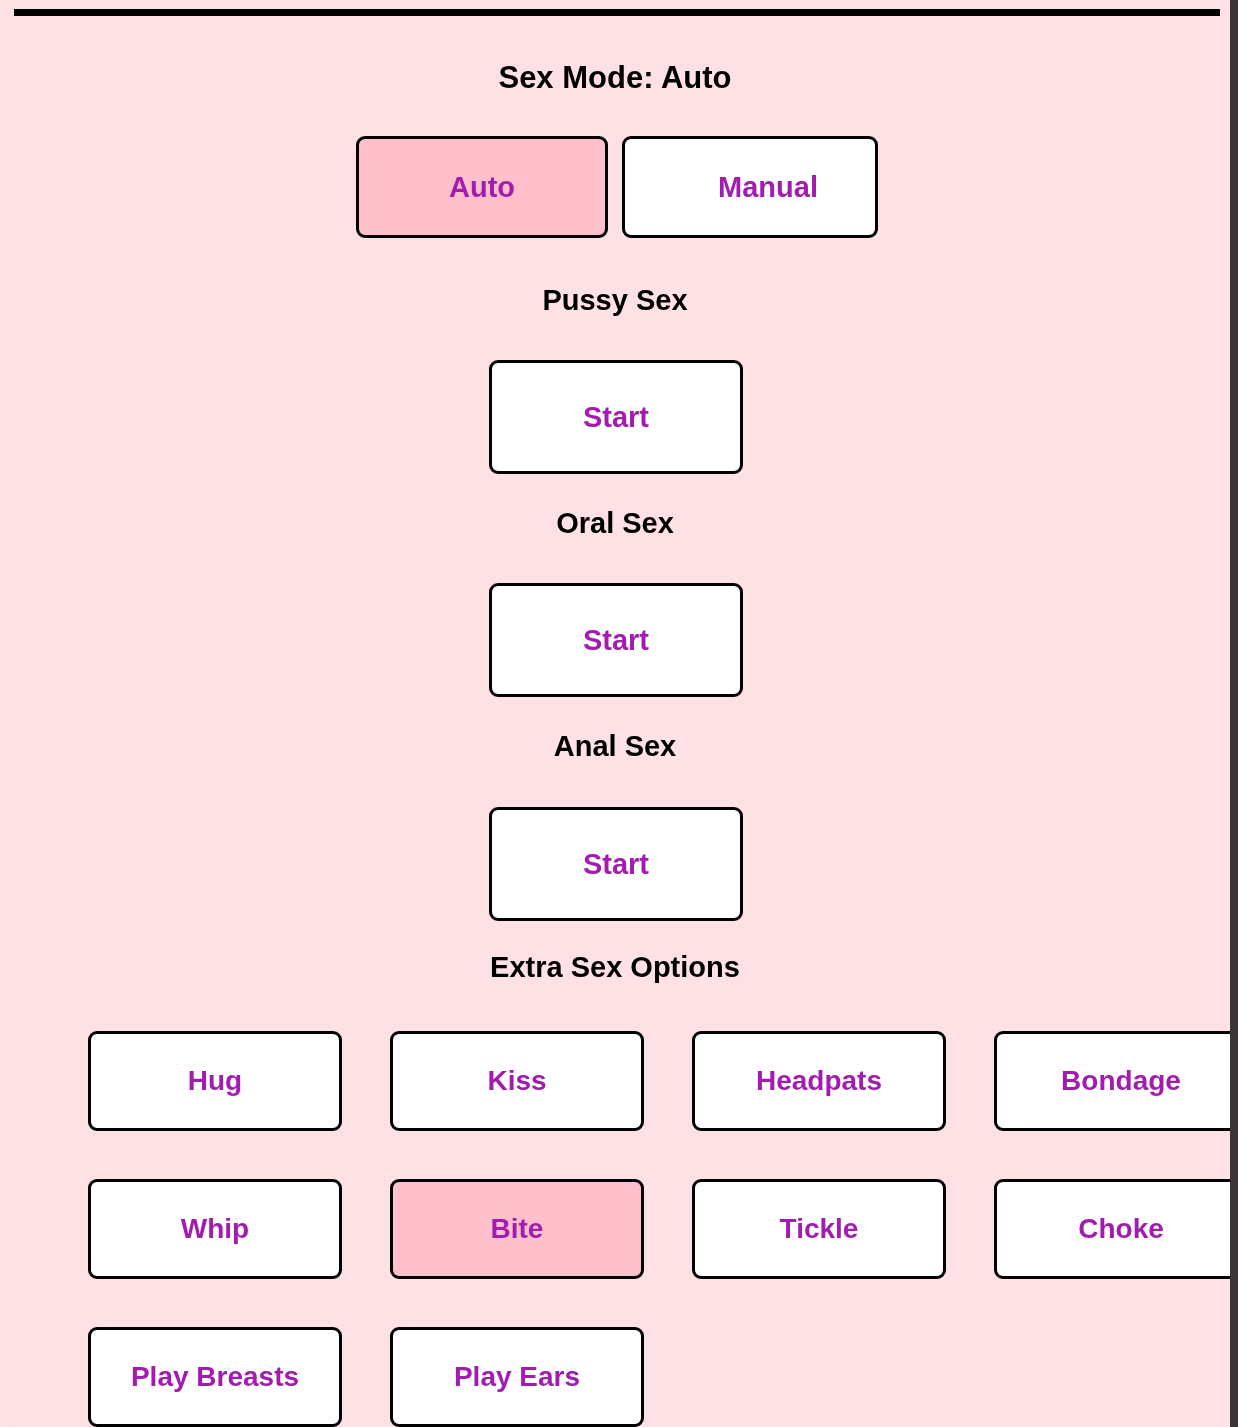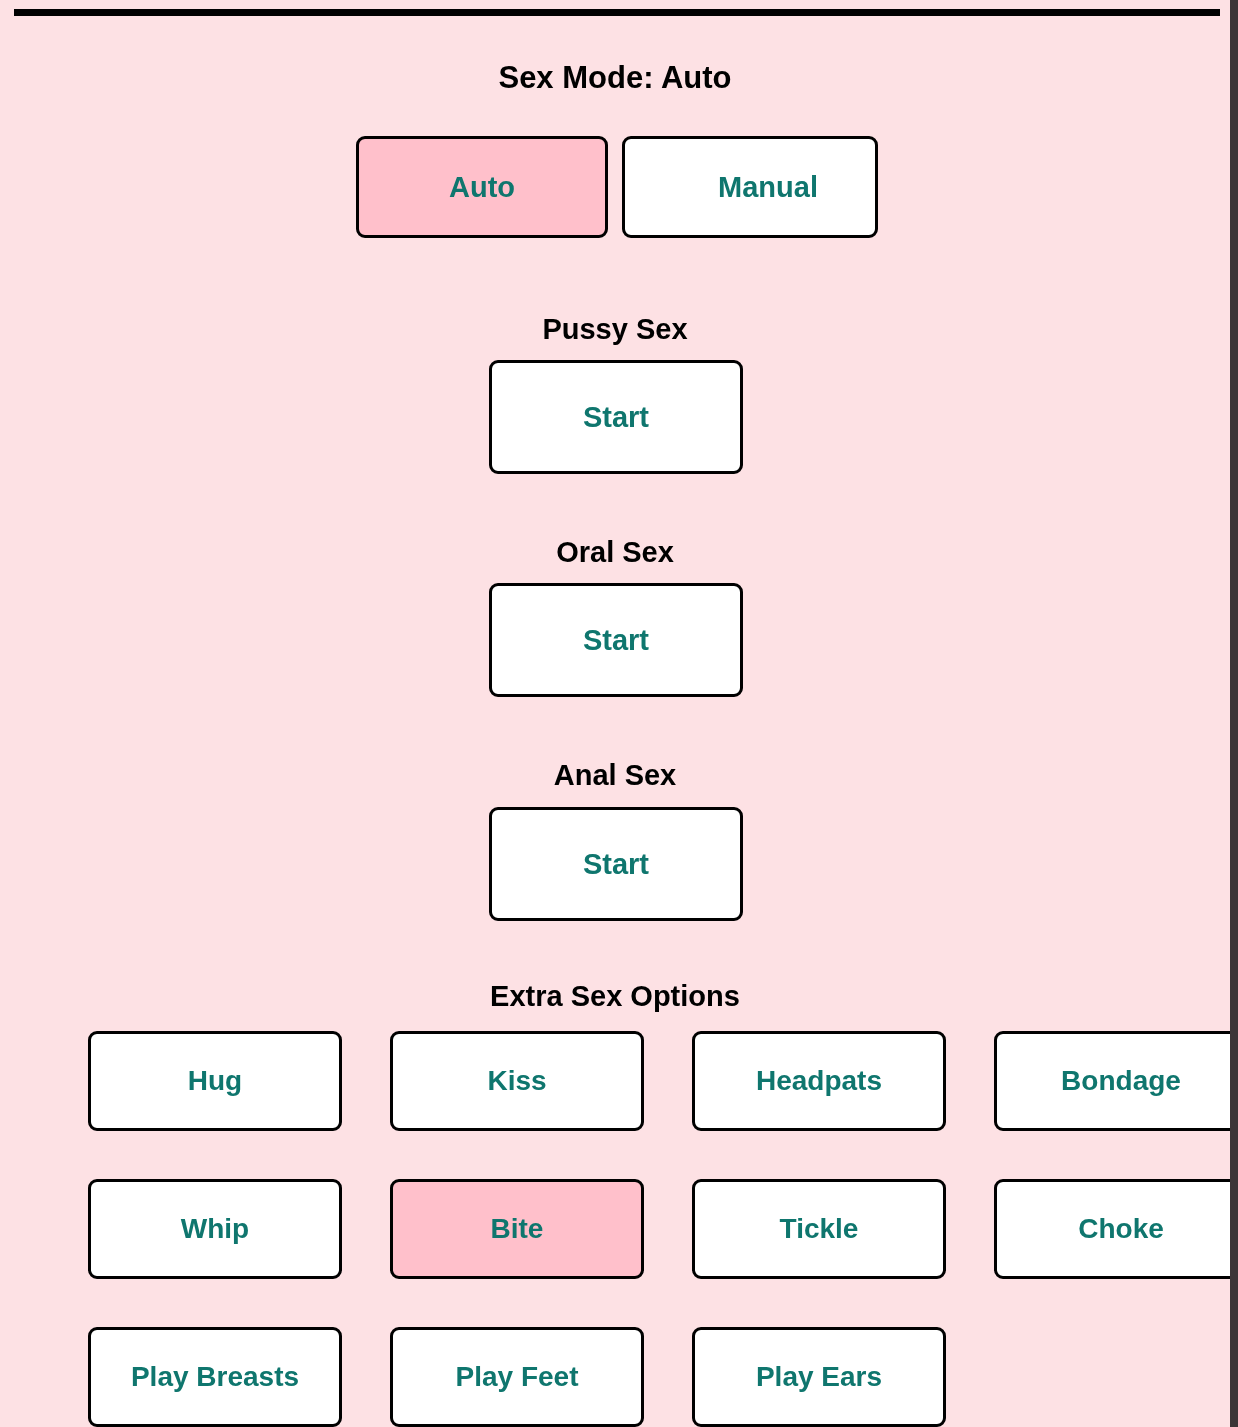--- a/index.html
+++ b/index.html
@@ -61,33 +61,32 @@
 
   .section-heading {
     position: absolute;
     left: 0;
     width: 1230px;
     text-align: center;
     font-size: 29px;
     font-weight: bold;
     line-height: 34px;
     color: #000000;
-    margin-top: 29px;
   }
 
   .btn {
     position: absolute;
     box-sizing: border-box;
     background: #FFFFFF;
     border: 3px solid #000000;
     border-radius: 9px;
     font-family: "Liberation Sans", sans-serif;
     font-size: 29px;
     font-weight: bold;
-    color: #0f766e;
+    color: #a21caf;
     display: flex;
     align-items: center;
     justify-content: center;
     text-align: right;
     padding: 0 4px;
     cursor: pointer;
     white-space: nowrap;
   }
   .btn.active {
     background: #FFC0CB;
@@ -162,19 +161,18 @@
   <div id="extra-grid">
     <div class="btn">Hug</div>
     <div class="btn">Kiss</div>
     <div class="btn">Headpats</div>
     <div class="btn">Bondage</div>
     <div class="btn">Whip</div>
     <div class="btn active">Bite</div>
     <div class="btn">Tickle</div>
     <div class="btn">Choke</div>
     <div class="btn">Play Breasts</div>
-    <div class="btn">Play Feet</div>
     <div class="btn">Play Ears</div>
   </div>
 
 </div>
 
 <div id="right-gutter"></div>
 
 </body></html>

